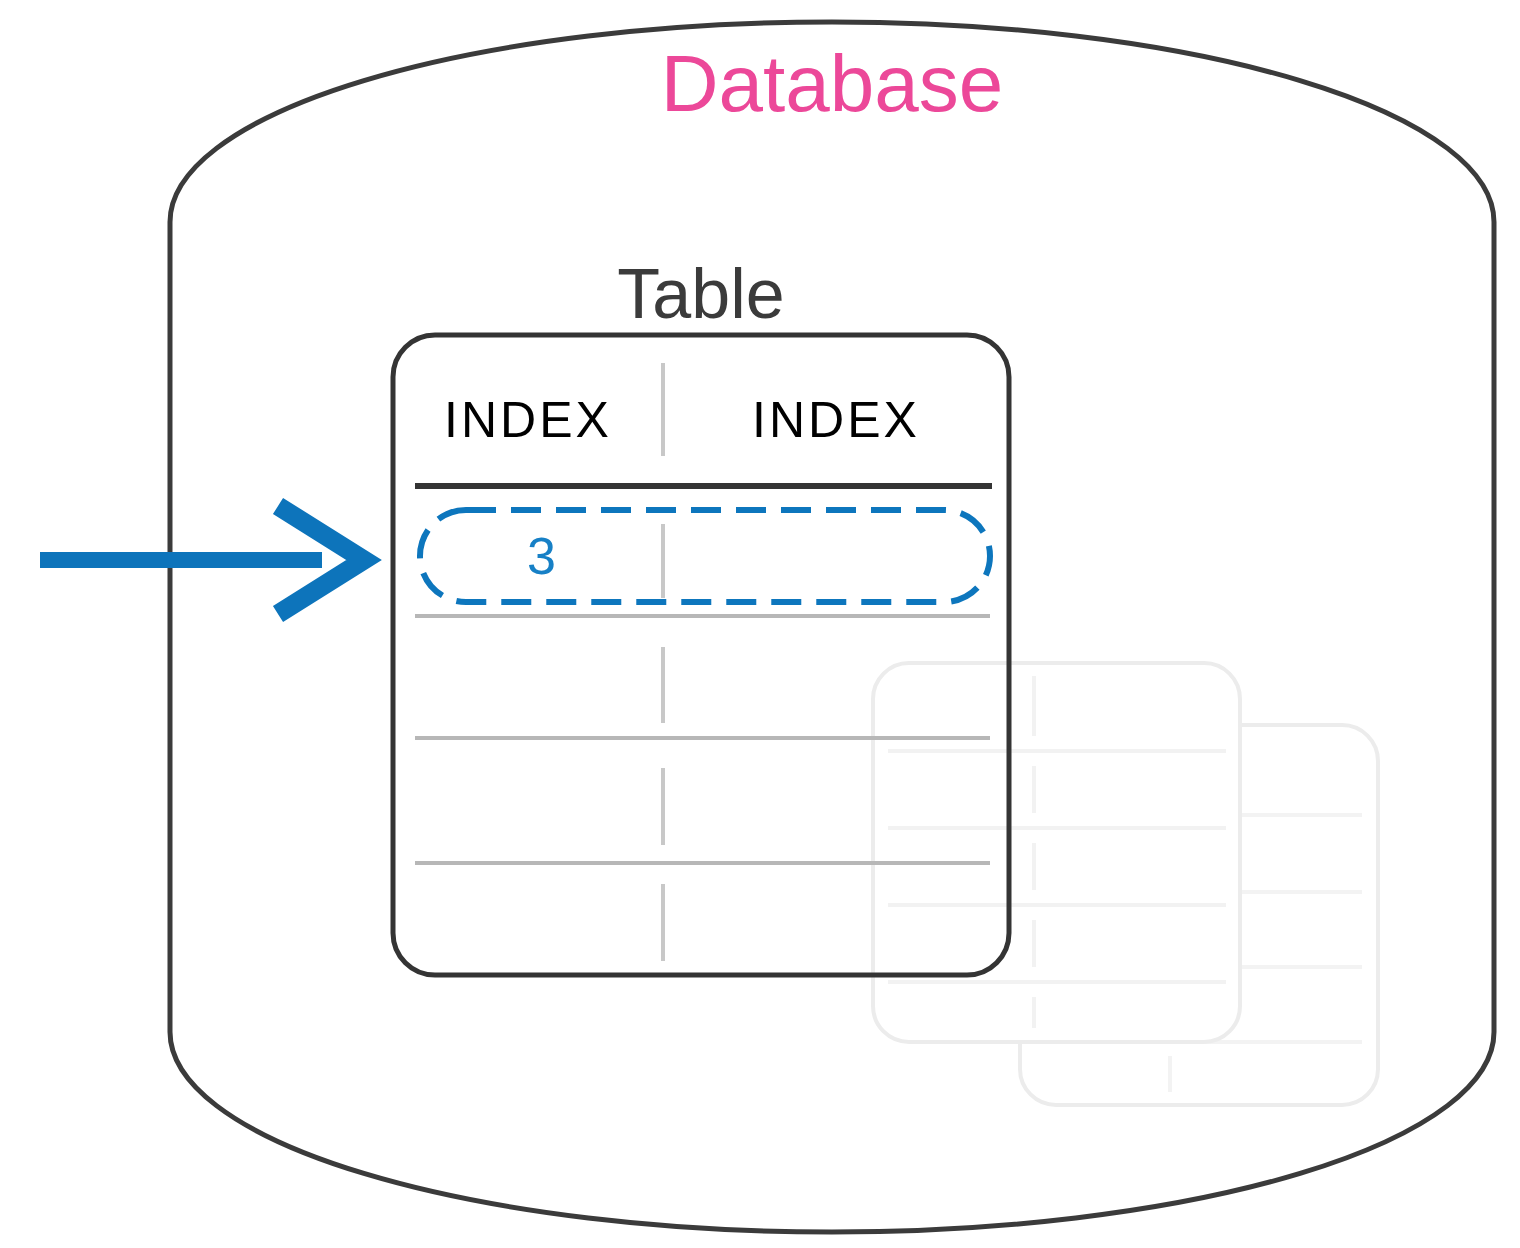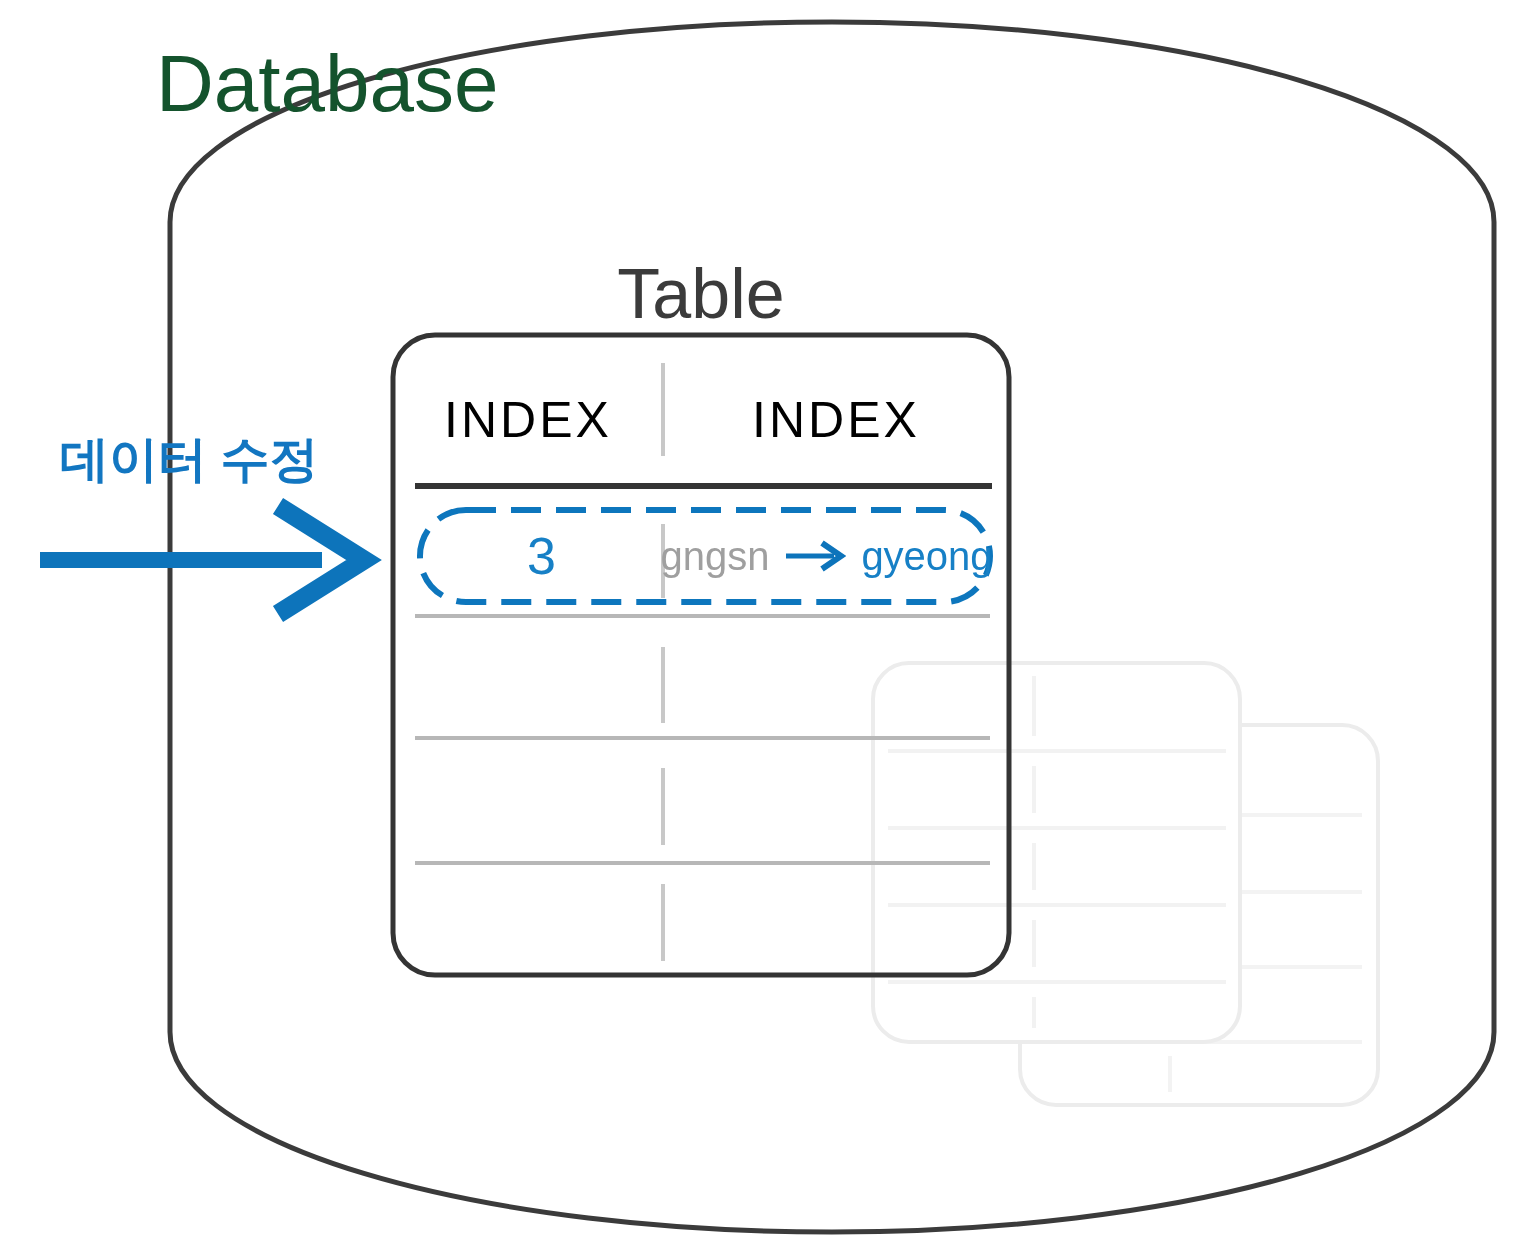--- a/index.html
+++ b/index.html
@@ -6,24 +6,24 @@
   .canvas{
     position:relative;
     width:1520px;height:1248px;
     background:#ffffff;
     overflow:hidden;
     font-family:"Liberation Sans","DejaVu Sans",sans-serif;
   }
   .layer{position:absolute;left:0;top:0;}
   .txt{position:absolute;white-space:nowrap;}
   .db-title{
-    left:156px;top:40px;width:1324px;
-    text-align:left;
+    left:170px;top:40px;width:1324px;
+    text-align:center;
     font-size:80px;line-height:1.1;
-    color:#14532d;
+    color:#ec4899;
   }
   .tbl-title{
     left:393px;top:220px;width:616px;
     text-align:center;
     font-size:70px;line-height:1.1;
     color:#3b3b3b;
     margin-top:36px;
   }
   .hdr{
     position:absolute;top:370px;height:100px;
@@ -107,26 +107,15 @@
   <div class="txt db-title">Database</div>
 
   <div class="txt tbl-title">Table</div>
 
   <div class="hdr hdr-index">INDEX</div>
 
   <div class="hdr hdr-name">INDEX</div>
 
   <div class="cell cell-index">3</div>
 
-  <div class="cell cell-name">
-    <span class="old-val">gngsn</span>
-    <span>
-      <svg class="rename-arrow" width="62" height="38" viewBox="0 0 62 38">
-        <line x1="2" y1="19" x2="50" y2="19" stroke="#0d74bb" stroke-width="5"></line>
-        <polyline points="38,6 57,19 38,32" fill="none" stroke="#0d74bb" stroke-width="6"></polyline>
-      </svg>
-    </span>
-    <span class="new-val">gyeong</span>
-  </div>
 
-  <div class="txt annotation">데이터 수정</div>
 
 </div>
 
 </body></html>

